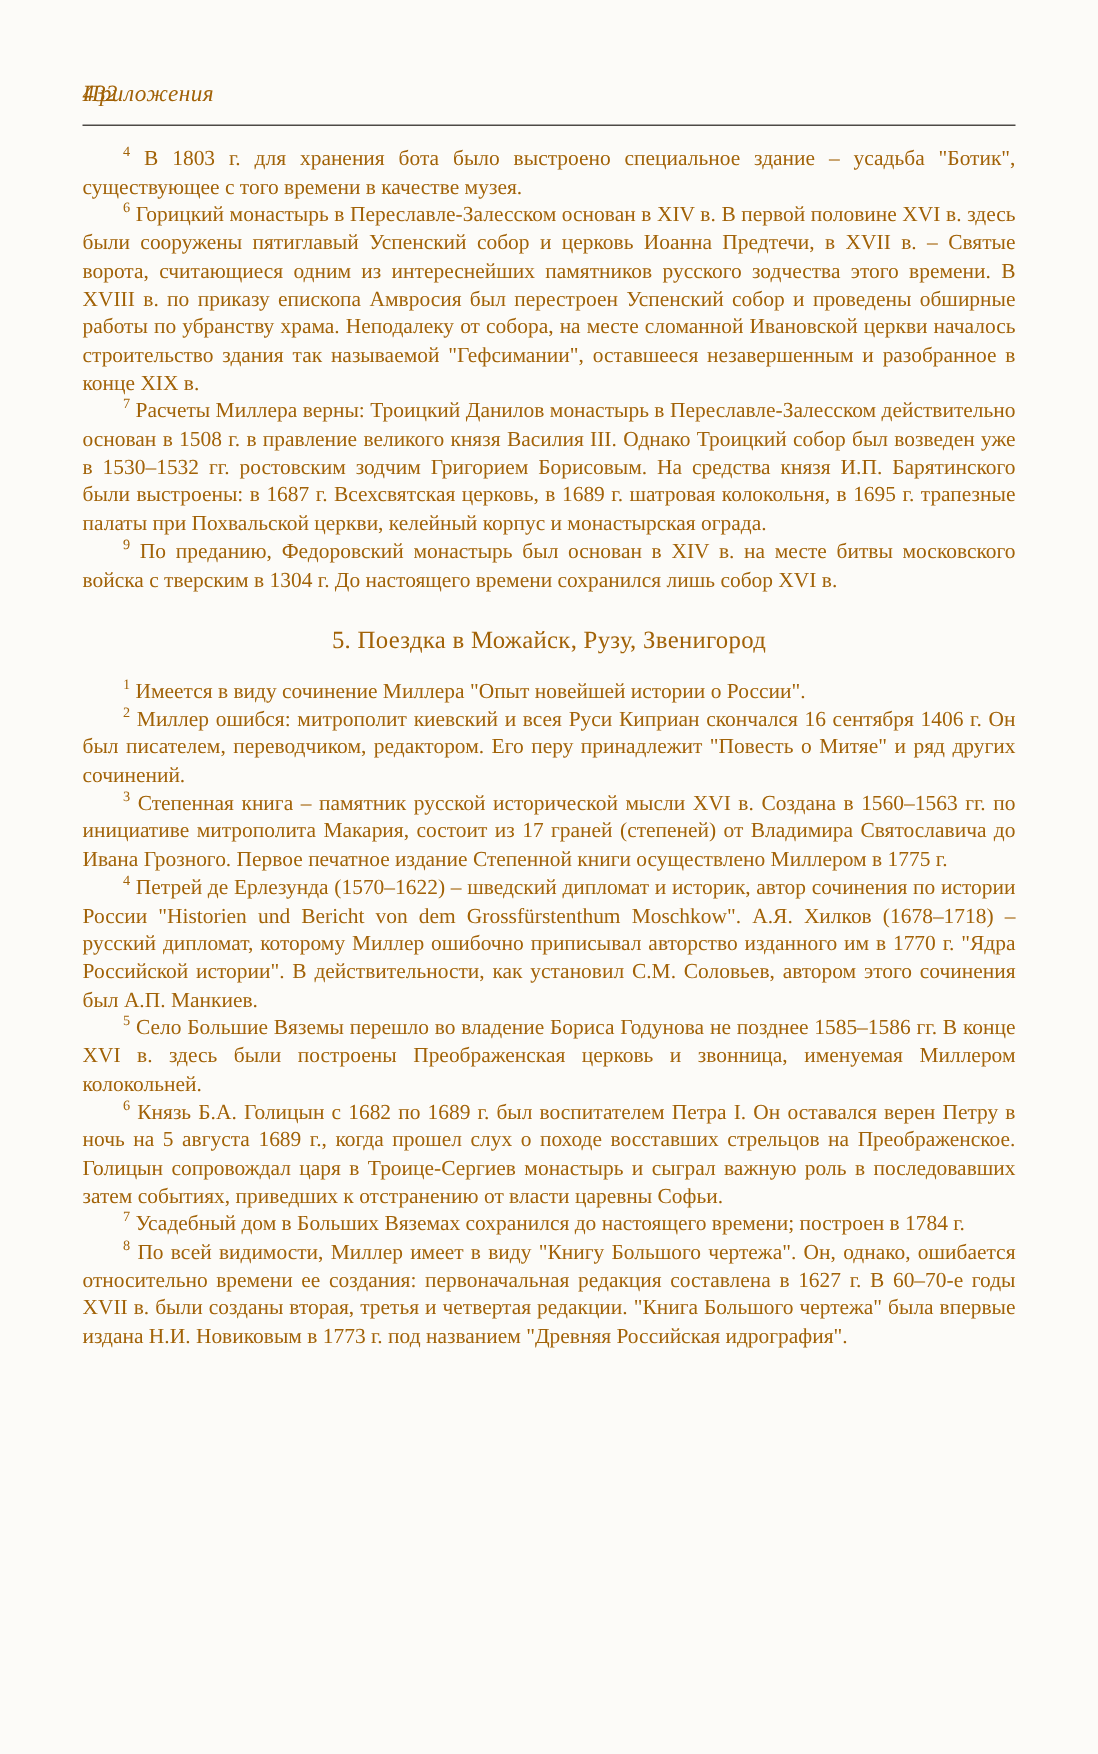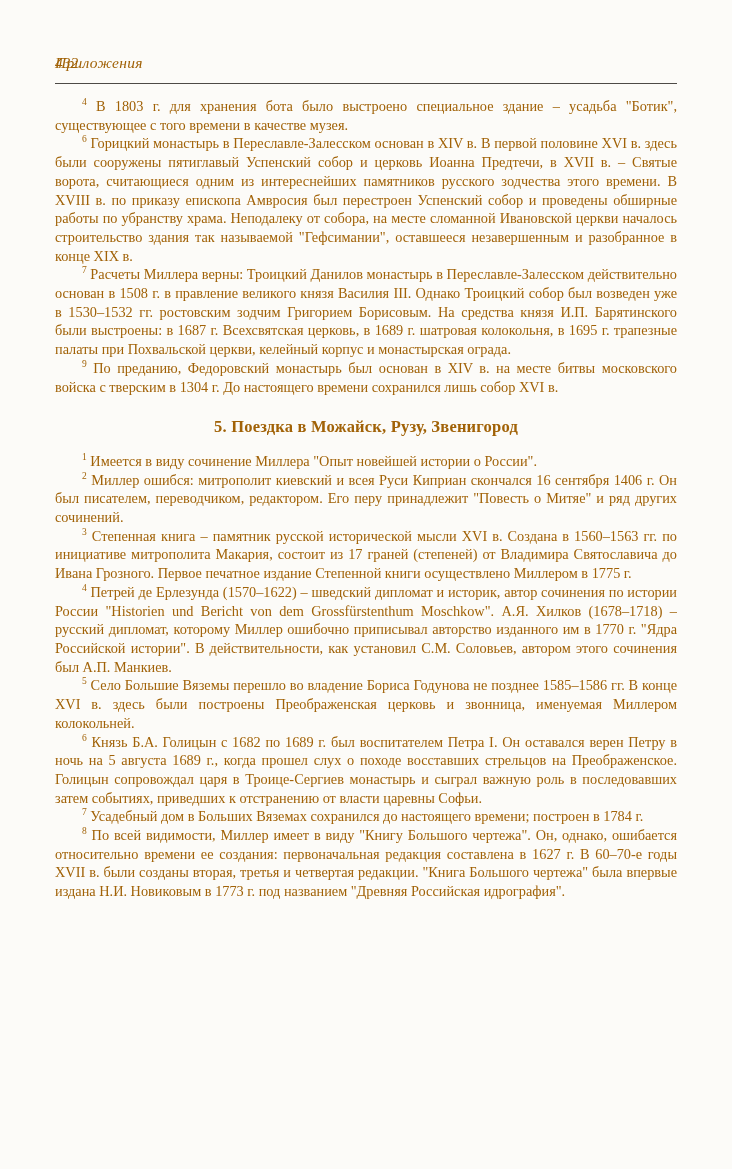--- a/index.html
+++ b/index.html
@@ -52,21 +52,21 @@
     margin: 0;
     text-indent: 27px;
   }
   .fn-marker {
     font-size: 9.5px;
     line-height: 0;
     vertical-align: super;
   }
   .section-heading {
     font-size: 16.5px;
-    font-weight: bold;
+    font-weight: normal;
     text-align: center;
     text-indent: 0;
     margin: 22px 0 15px 0;
     letter-spacing: 0.2px;
   }
   .source-line {
     margin: 0;
   }
 </style>
 </head>

